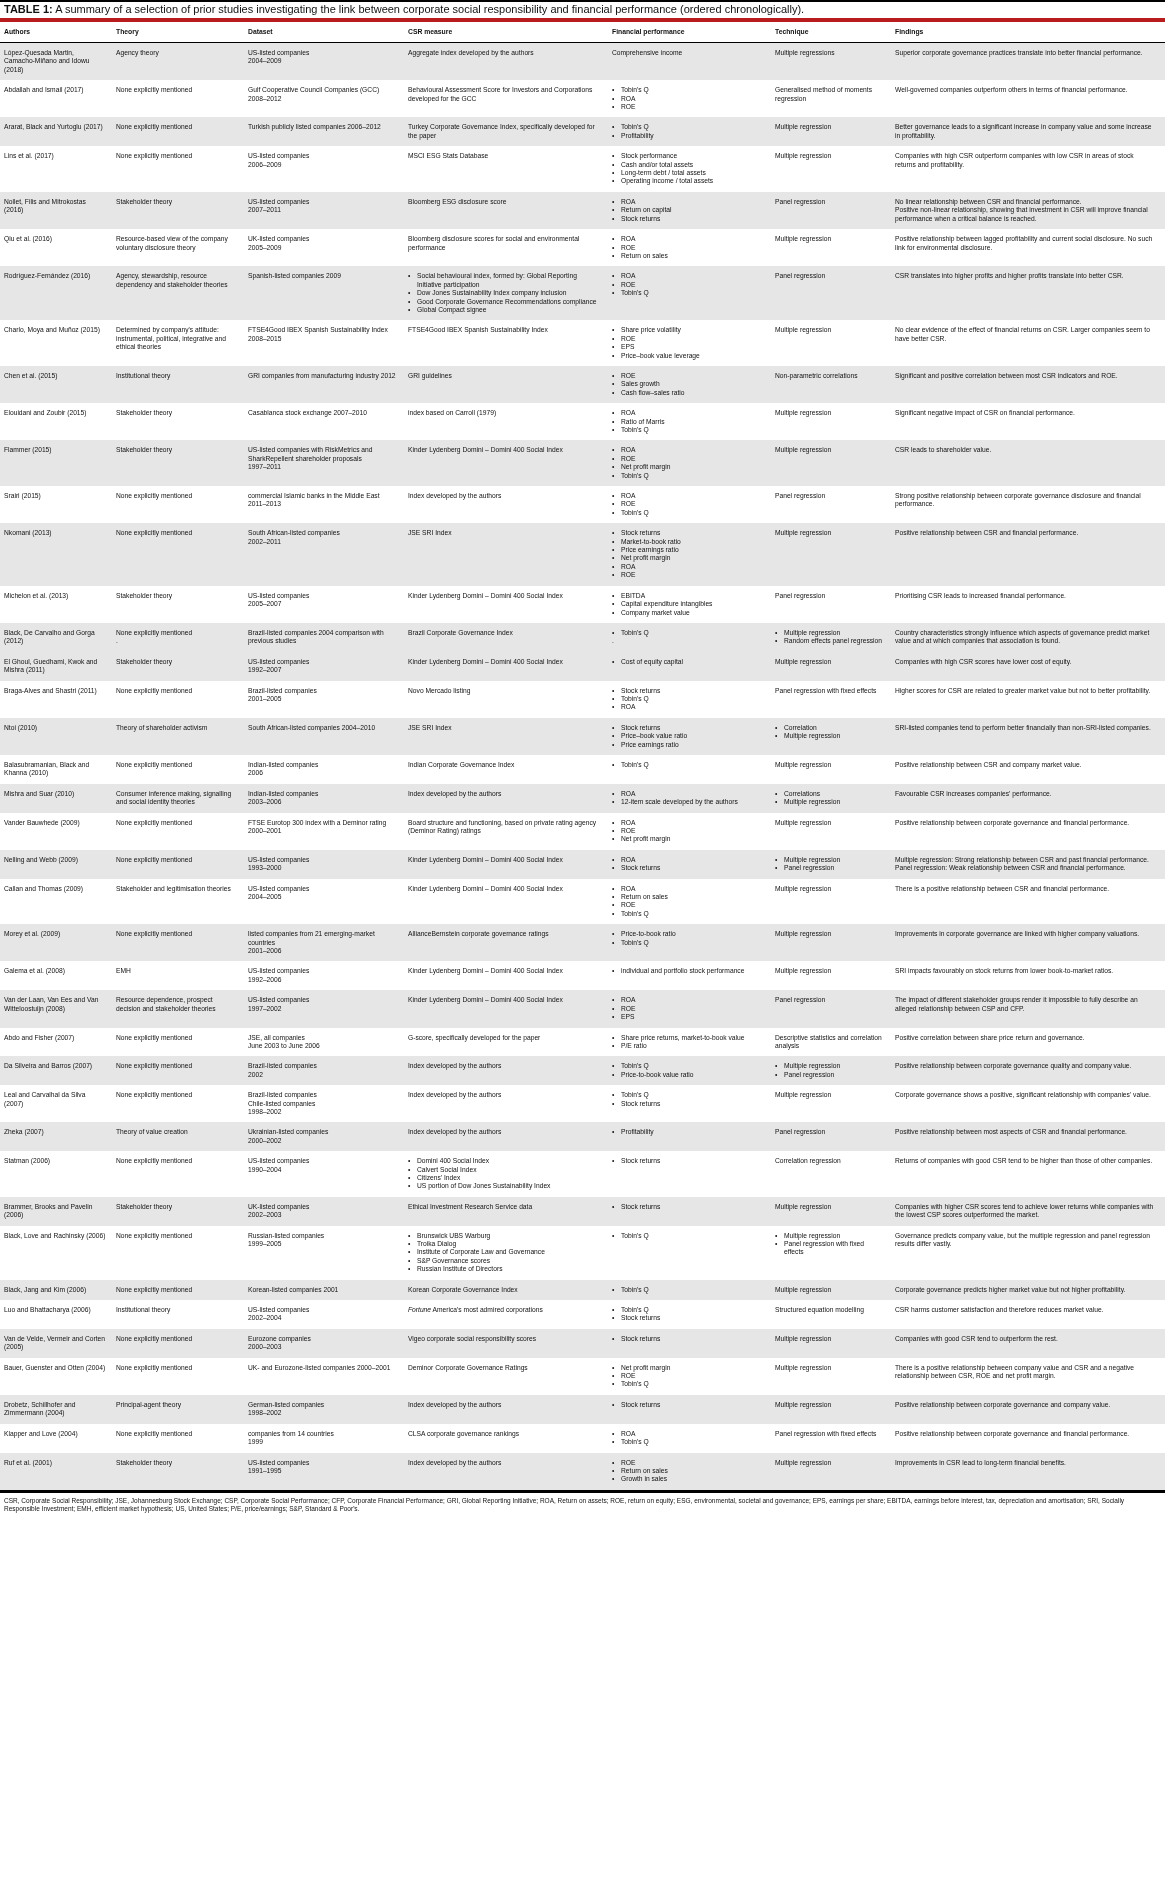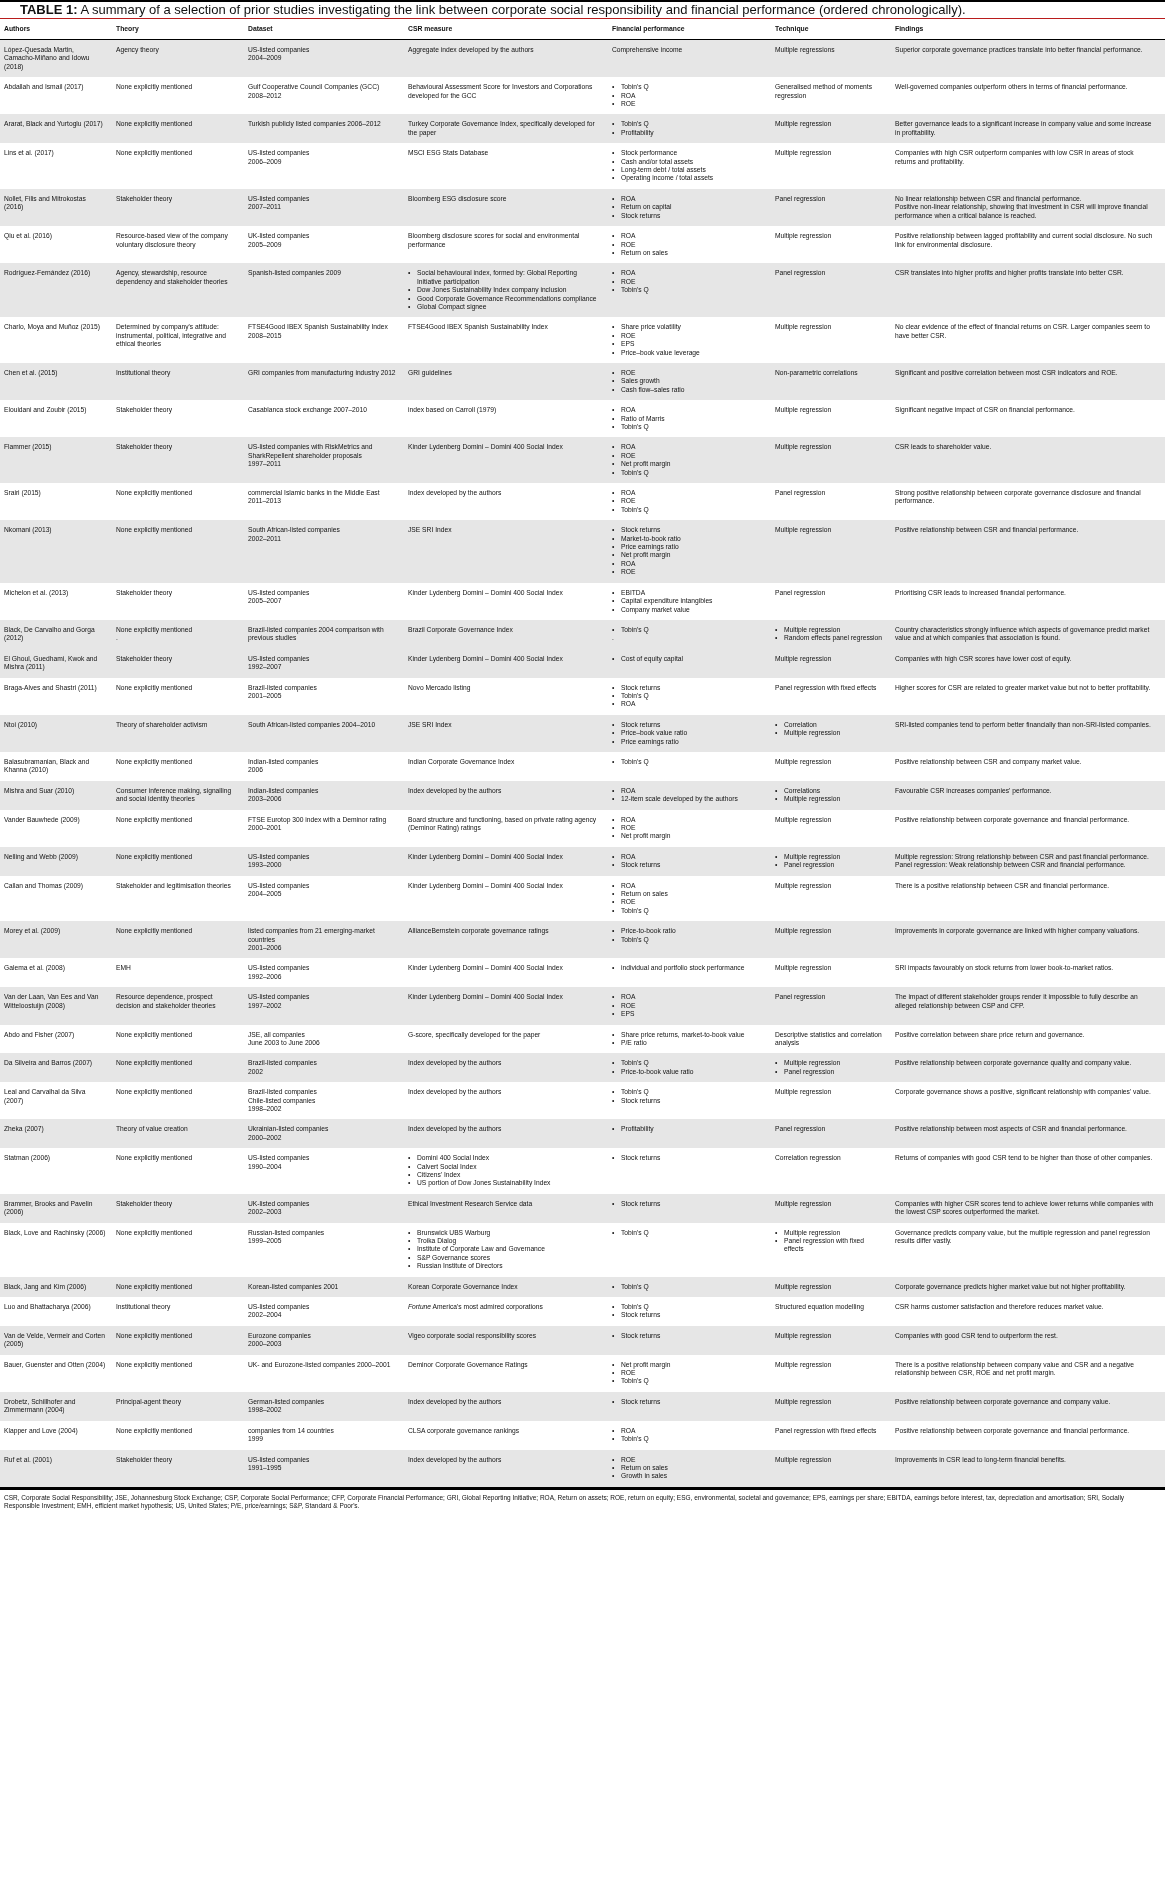--- a/index.html
+++ b/index.html
@@ -1,18 +1,18 @@
 <!DOCTYPE html>
 <html><head>
 <meta charset="utf-8">
 <style>
   html,body{margin:0;padding:0;background:#fff;}
   body{width:1165px;font-family:"Liberation Sans",sans-serif;color:#111;-webkit-font-smoothing:antialiased;}
   .page{width:1165px;border-top:2px solid #000;}
-  .table-title{font-size:13px;line-height:9px;padding:3px 4px 4px 20px;border-bottom:1px solid #b91c1c;}
+  .table-title{font-size:11px;line-height:9px;padding:3px 4px 4px 4px;border-bottom:4px solid #b91c1c;}
   .table-title b{font-weight:bold;}
   table{border-collapse:collapse;table-layout:fixed;width:1165px;}
   col.c-authors{width:116px}
   col.c-theory{width:132px}
   col.c-dataset{width:160px}
   col.c-csr{width:204px}
   col.c-fin{width:163px}
   col.c-tech{width:120px}
   col.c-findings{width:270px}
   th{font-size:6.8px;line-height:8px;text-align:left;font-weight:bold;

